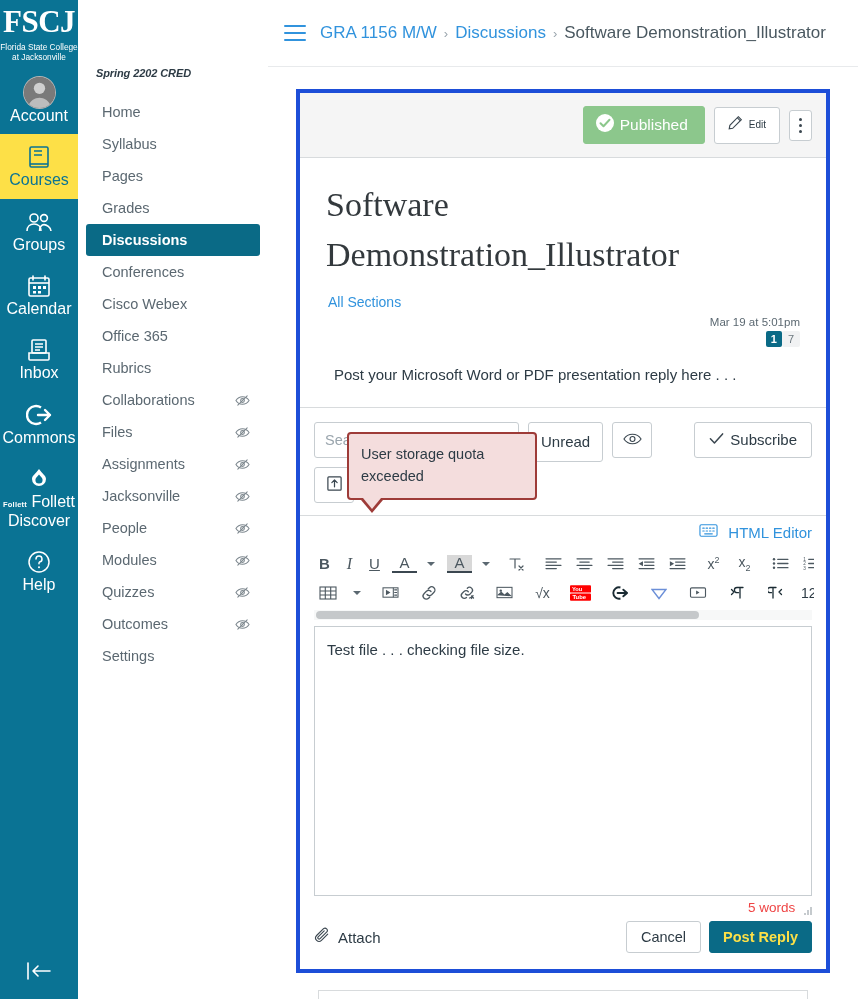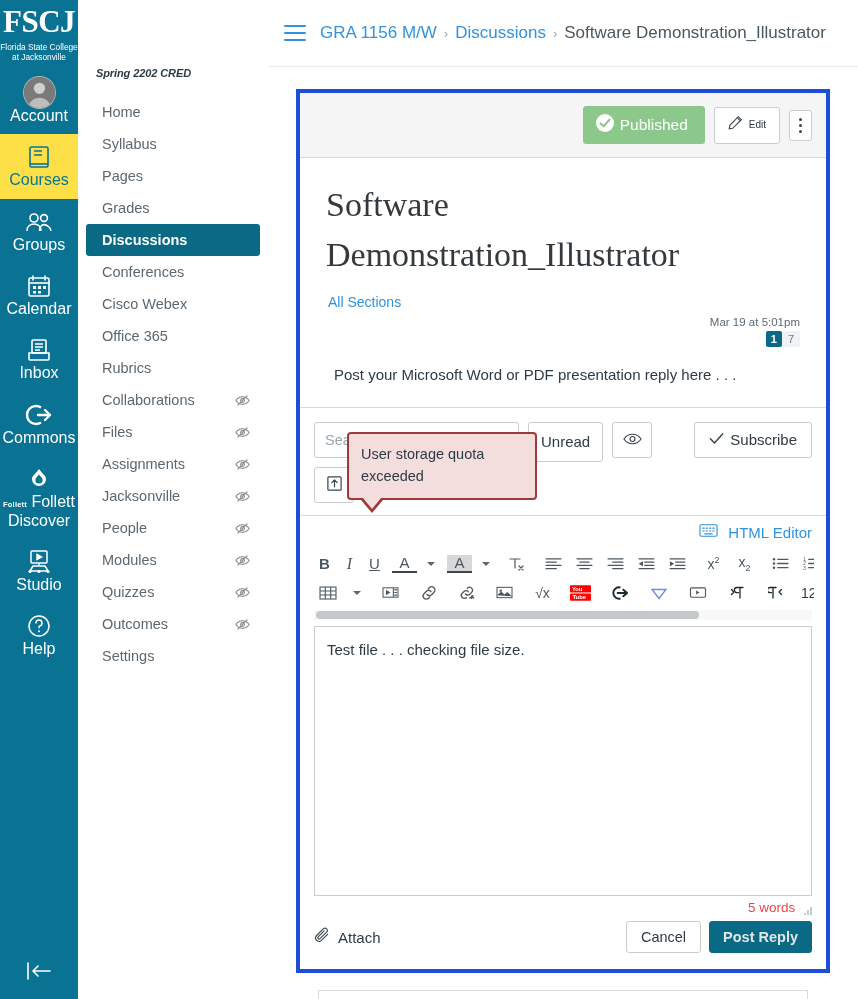--- a/index.html
+++ b/index.html
@@ -196,21 +196,21 @@
   .rce-area {
     border: 1px solid #c7cdd1; margin: 6px 14px 0 14px; height: 270px;
     padding: 14px 12px; font-size: 15px; color: #2d3b45; background: #fff;
   }
   .rce-foot { padding: 4px 14px 0 14px; }
   .wordcount { text-align: right; font-size: 13.5px; color: #ef4444; }
   .resize-grip { display:inline-block; width: 10px; height: 10px; margin-left: 3px; position: relative; top: 4px;}
   .actions-row { display: flex; align-items: center; padding: 6px 14px 16px 14px; }
   .attach { display: flex; align-items: center; gap: 7px; font-size: 15px; color: #2d3b45; cursor:pointer; }
   .btn-cancel { font-size: 14.5px; padding: 6px 14px; }
-  .btn-post { background: #0a6a86; border-color: #0a6a86; color: #e5e5e5; font-size: 14.5px; padding: 6px 13px; font-weight: 600; }
+  .btn-post { background: #0a6a86; border-color: #0a6a86; color: #fde047; font-size: 14.5px; padding: 6px 13px; font-weight: 600; }
   .next-card { border: 1px solid #d8dbdd; border-bottom: none; margin: 17px 22px 0 22px; height: 30px; background:#fff; }
 </style>
 </head>
 <body>
 
 <div class="app">
 
   <nav class="globalnav">
     <div class="brand">
       <div class="brand-logo">FSCJ</div>
@@ -295,34 +295,20 @@
     <a class="gnav-item">
       <span class="gnav-icon">
         <svg width="18" height="22" viewBox="0 0 18 22" fill="#fff">
             <path d="M9 1c3 4.5 7 6.5 7 10a7 7 0 0 1-14 0C2 7.5 6 5.5 9 1zm0 5.5c-1.6 2.2-3.6 3.3-3.6 5.5a3.6 3.6 0 0 0 7.2 0c0-2.2-2-3.3-3.6-5.5z"></path>
           </svg>
       </span>
       <span class="follett-label">Follett</span>
       <span class="gnav-label">Follett Discover</span>
     </a>
 
-    <a class="gnav-item">
-      <span class="gnav-icon">
-        <svg width="26" height="24" viewBox="0 0 26 24" fill="none" stroke="#fff" stroke-width="1.5">
-          <rect x="5" y="1" width="16" height="12" rx="1"></rect>
-          <path d="M11 4.5l4.5 2.5L11 9.5z" fill="#fff"></path>
-          <path d="M13 13v3"></path>
-            <path d="M4 21h18M4 21l3-5M22 21l-3-5M13 16h-6M13 16h6" stroke-linecap="round"></path>
-          <circle cx="4" cy="21.5" r="1.6" fill="#fff" stroke="none"></circle>
-            <circle cx="13" cy="21.5" r="1.6" fill="#fff" stroke="none"></circle>
-            <circle cx="22" cy="21.5" r="1.6" fill="#fff" stroke="none"></circle>
-        </svg>
-      </span>
-      <span class="gnav-label">Studio</span>
-    </a>
 
     <a class="gnav-item">
       <span class="gnav-icon">
         <svg width="24" height="24" viewBox="0 0 24 24" fill="none" stroke="#fff" stroke-width="1.5">
           <circle cx="12" cy="12" r="10"></circle>
           <path d="M9 9a3 3 0 1 1 3.5 3c-.6.4-.5 1-.5 1.8" stroke-linecap="round"></path>
           <circle cx="12" cy="17.2" r="1" fill="#fff" stroke="none"></circle>
         </svg>
       </span>
       <span class="gnav-label">Help</span>

